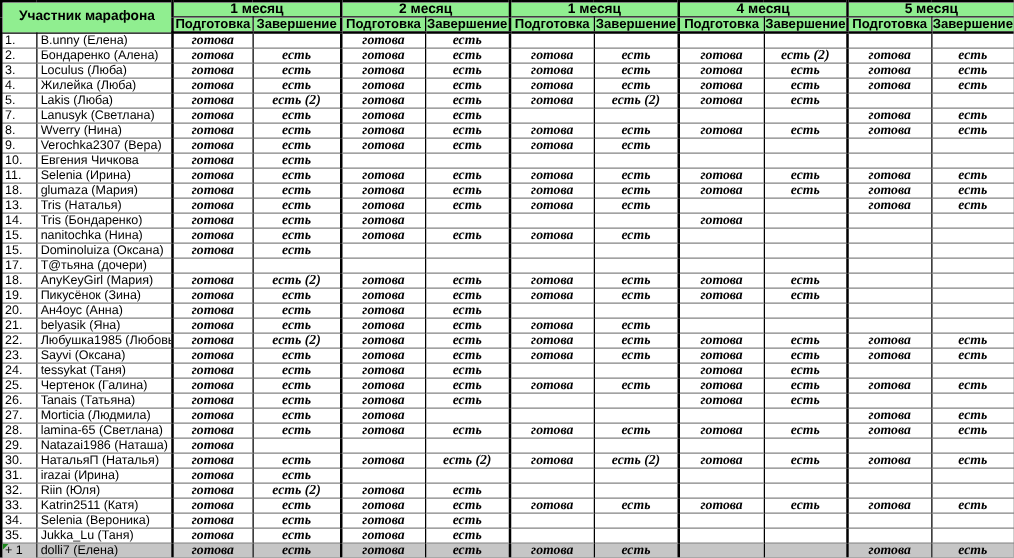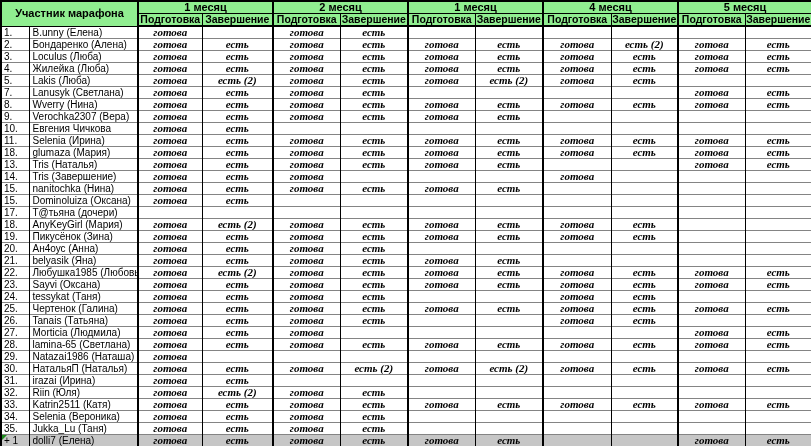--- a/index.html
+++ b/index.html
@@ -226,21 +226,21 @@
           <td class="val">есть</td>
           <td class="val gb">готова</td>
           <td class="val">есть</td>
           <td class="val gb"></td>
           <td class="val"></td>
           <td class="val gb">готова</td>
           <td class="val">есть</td>
         </tr>
         <tr>
           <td class="num">14.</td>
-          <td class="name">Tris (Завершение)</td>
+          <td class="name">Tris (Бондаренко)</td>
           <td class="val gb">готова</td>
           <td class="val">есть</td>
           <td class="val gb">готова</td>
           <td class="val"></td>
           <td class="val gb"></td>
           <td class="val"></td>
           <td class="val gb">готова</td>
           <td class="val"></td>
           <td class="val gb"></td>
           <td class="val"></td>

